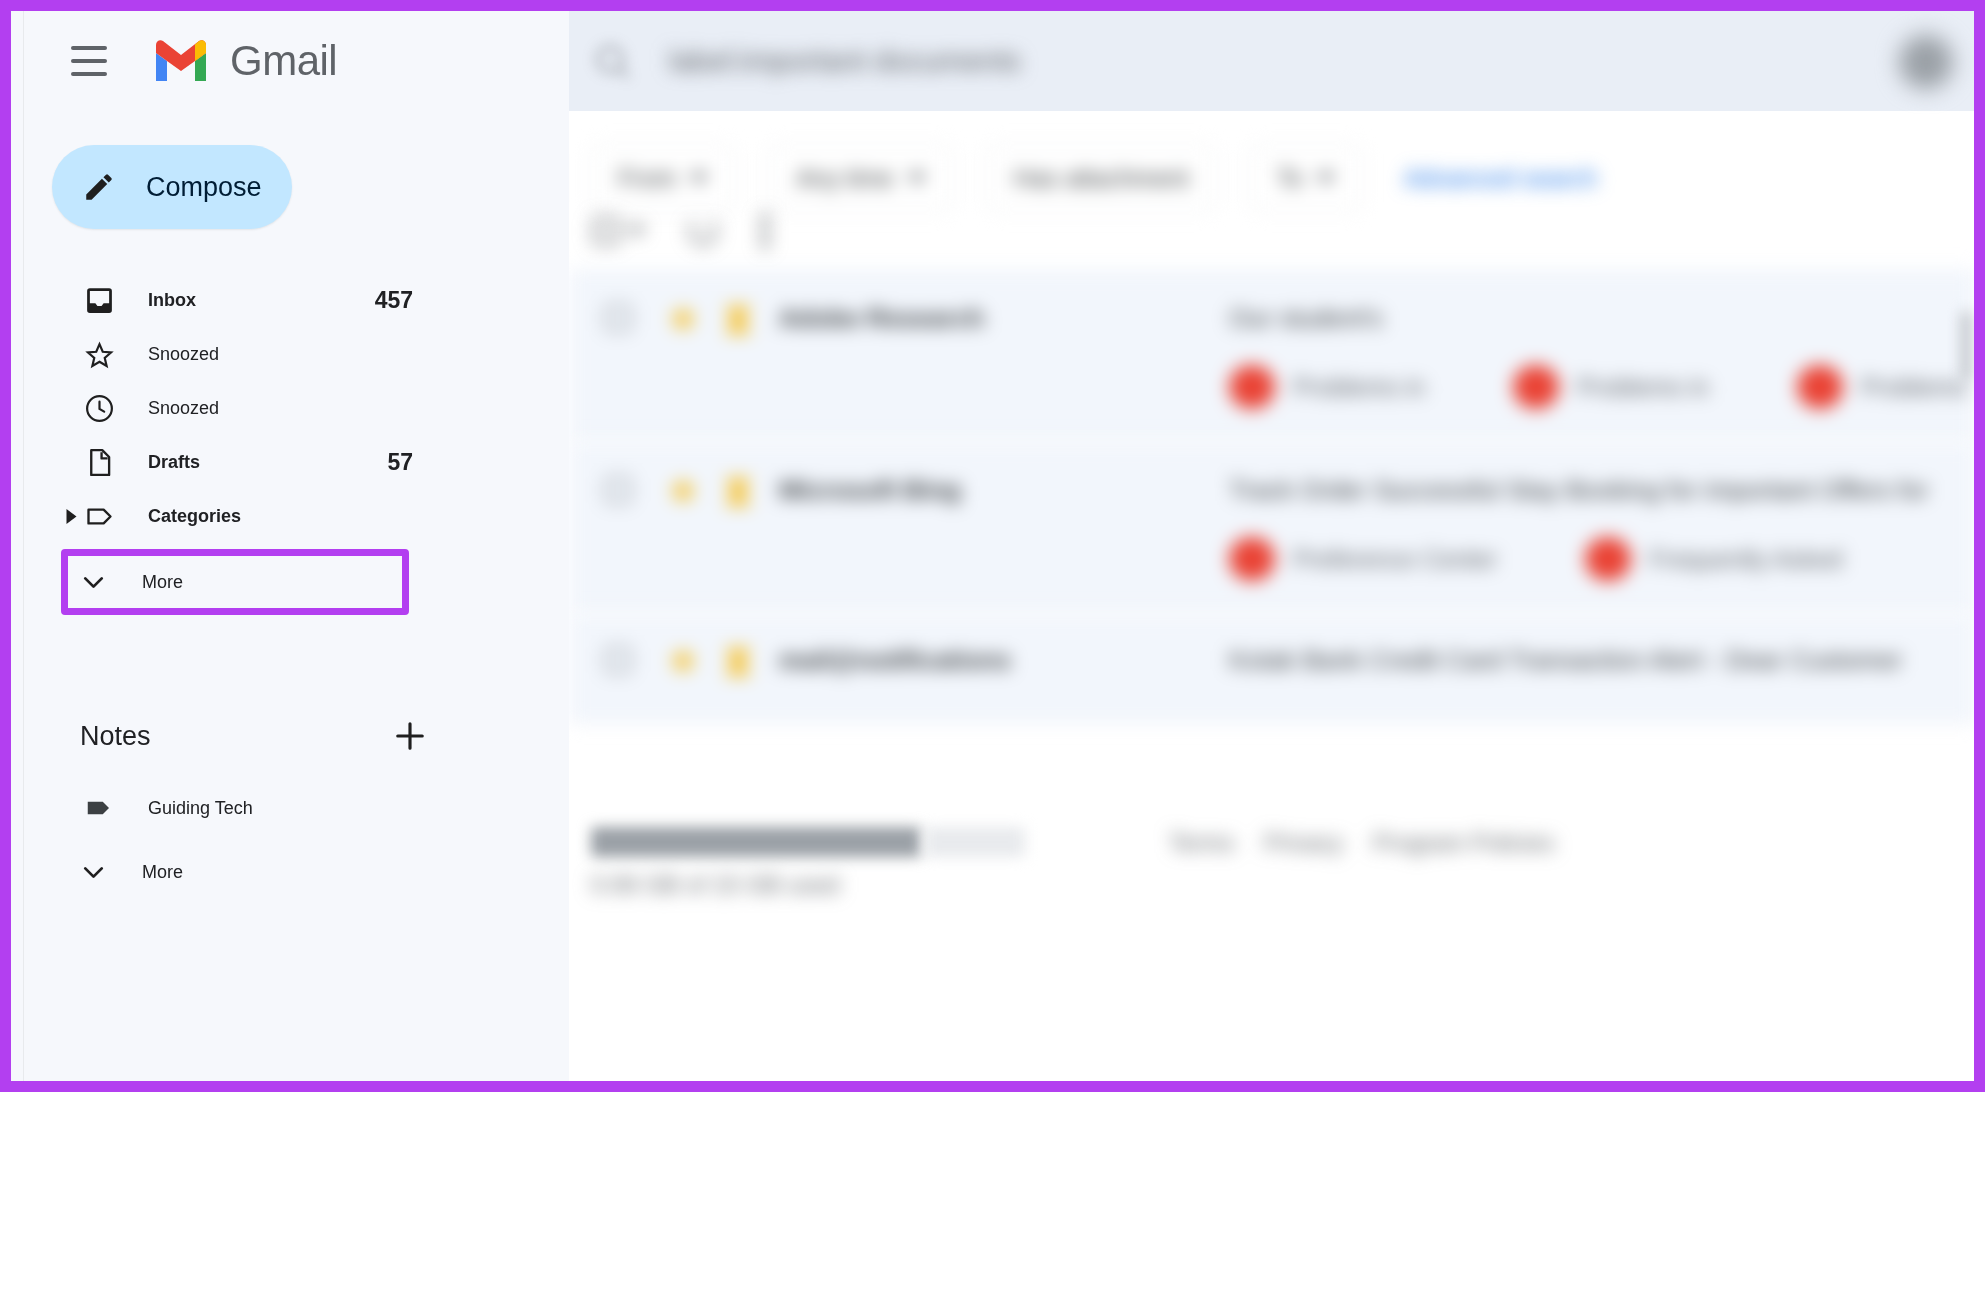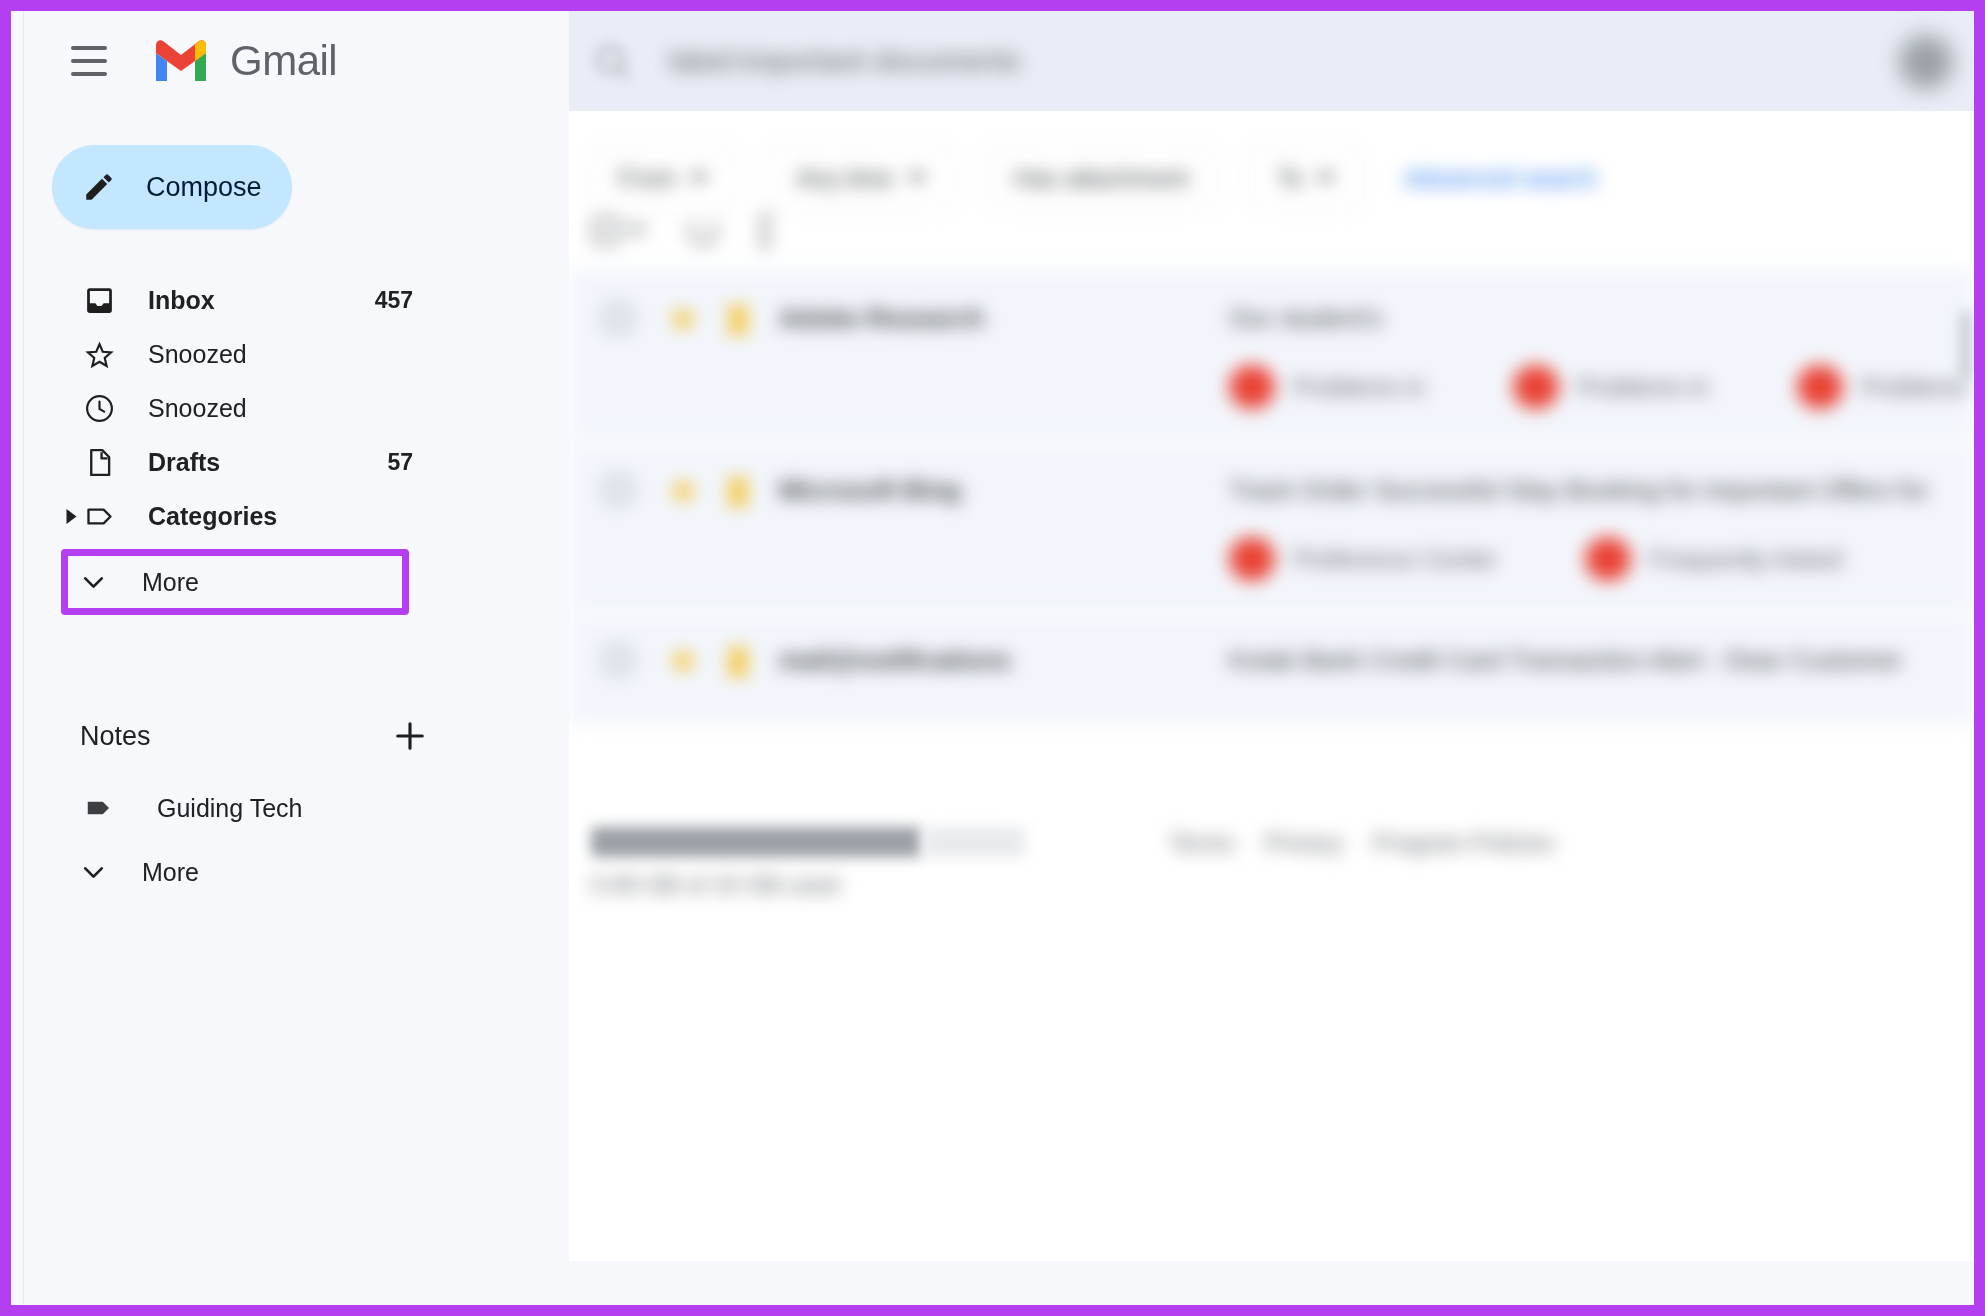--- a/index.html
+++ b/index.html
@@ -5,21 +5,21 @@
   * { margin:0; padding:0; box-sizing:border-box; }
   html, body {
     width:1985px; height:1316px;
     background:#ffffff;
     font-family:"Liberation Sans", sans-serif;
     overflow:hidden;
   }
   
   #screen {
     position:relative;
-    width:1985px; height:1316px;
+    width:1985px; height:1092px;
     background:#f6f8fc;
     border:11px solid #b33ff0;
     overflow:hidden;
   }
   #inner {
     position:absolute;
     left:12px; top:0px;
     width:1951px; height:1294px;
     background:#f6f8fc;
     border-left:1px solid #e8eaed;
@@ -75,21 +75,21 @@
   }
   .nav-row .caret {
     position:absolute; left:40px; width:14px; height:14px;
     display:flex; align-items:center; justify-content:center;
   }
   .nav-row .ico {
     margin-left:58px; width:34px; height:34px;
     display:flex; align-items:center; justify-content:center; flex:none;
   }
   .nav-row .txt {
-    margin-left:32px; font-size:25px; color:#202124;
+    margin-left:32px; font-size:18px; color:#202124;
     white-space:nowrap;
   }
   .nav-row.bold .txt { font-weight:bold; }
   .nav-row .cnt {
     position:absolute; right:36px; font-size:23px; color:#202124;
   }
   .nav-row.bold .cnt { font-weight:bold; }
 
   
   .nav-row.hl-wrap { height:66px; }
@@ -334,21 +334,21 @@
     <div id="labels-head">
       <span class="title">Notes</span>
       <span id="plus-btn">
         <svg width="42" height="42" viewBox="0 0 24 24">
               <path d="M12 5v14M5 12h14" fill="none" stroke="#1f1f1f" stroke-width="1.8" stroke-linecap="round"></path>
             </svg>
       </span>
     </div>
 
     <div id="labellist">
-      <div class="nav-row" style="height:64px;gap:9px;">
+      <div class="nav-row" style="height:64px;">
         <span class="ico">
           <svg width="30" height="30" viewBox="0 0 24 24">
                 <path d="M3 7h12l5 5-5 5H3V7z" fill="#3c4043"></path>
               </svg>
         </span>
         <span class="txt">Guiding Tech</span>
       </div>
       <div class="nav-row" style="height:64px;">
         <span class="ico" style="margin-left:52px;">
           <svg width="33" height="33" viewBox="0 0 24 24">

